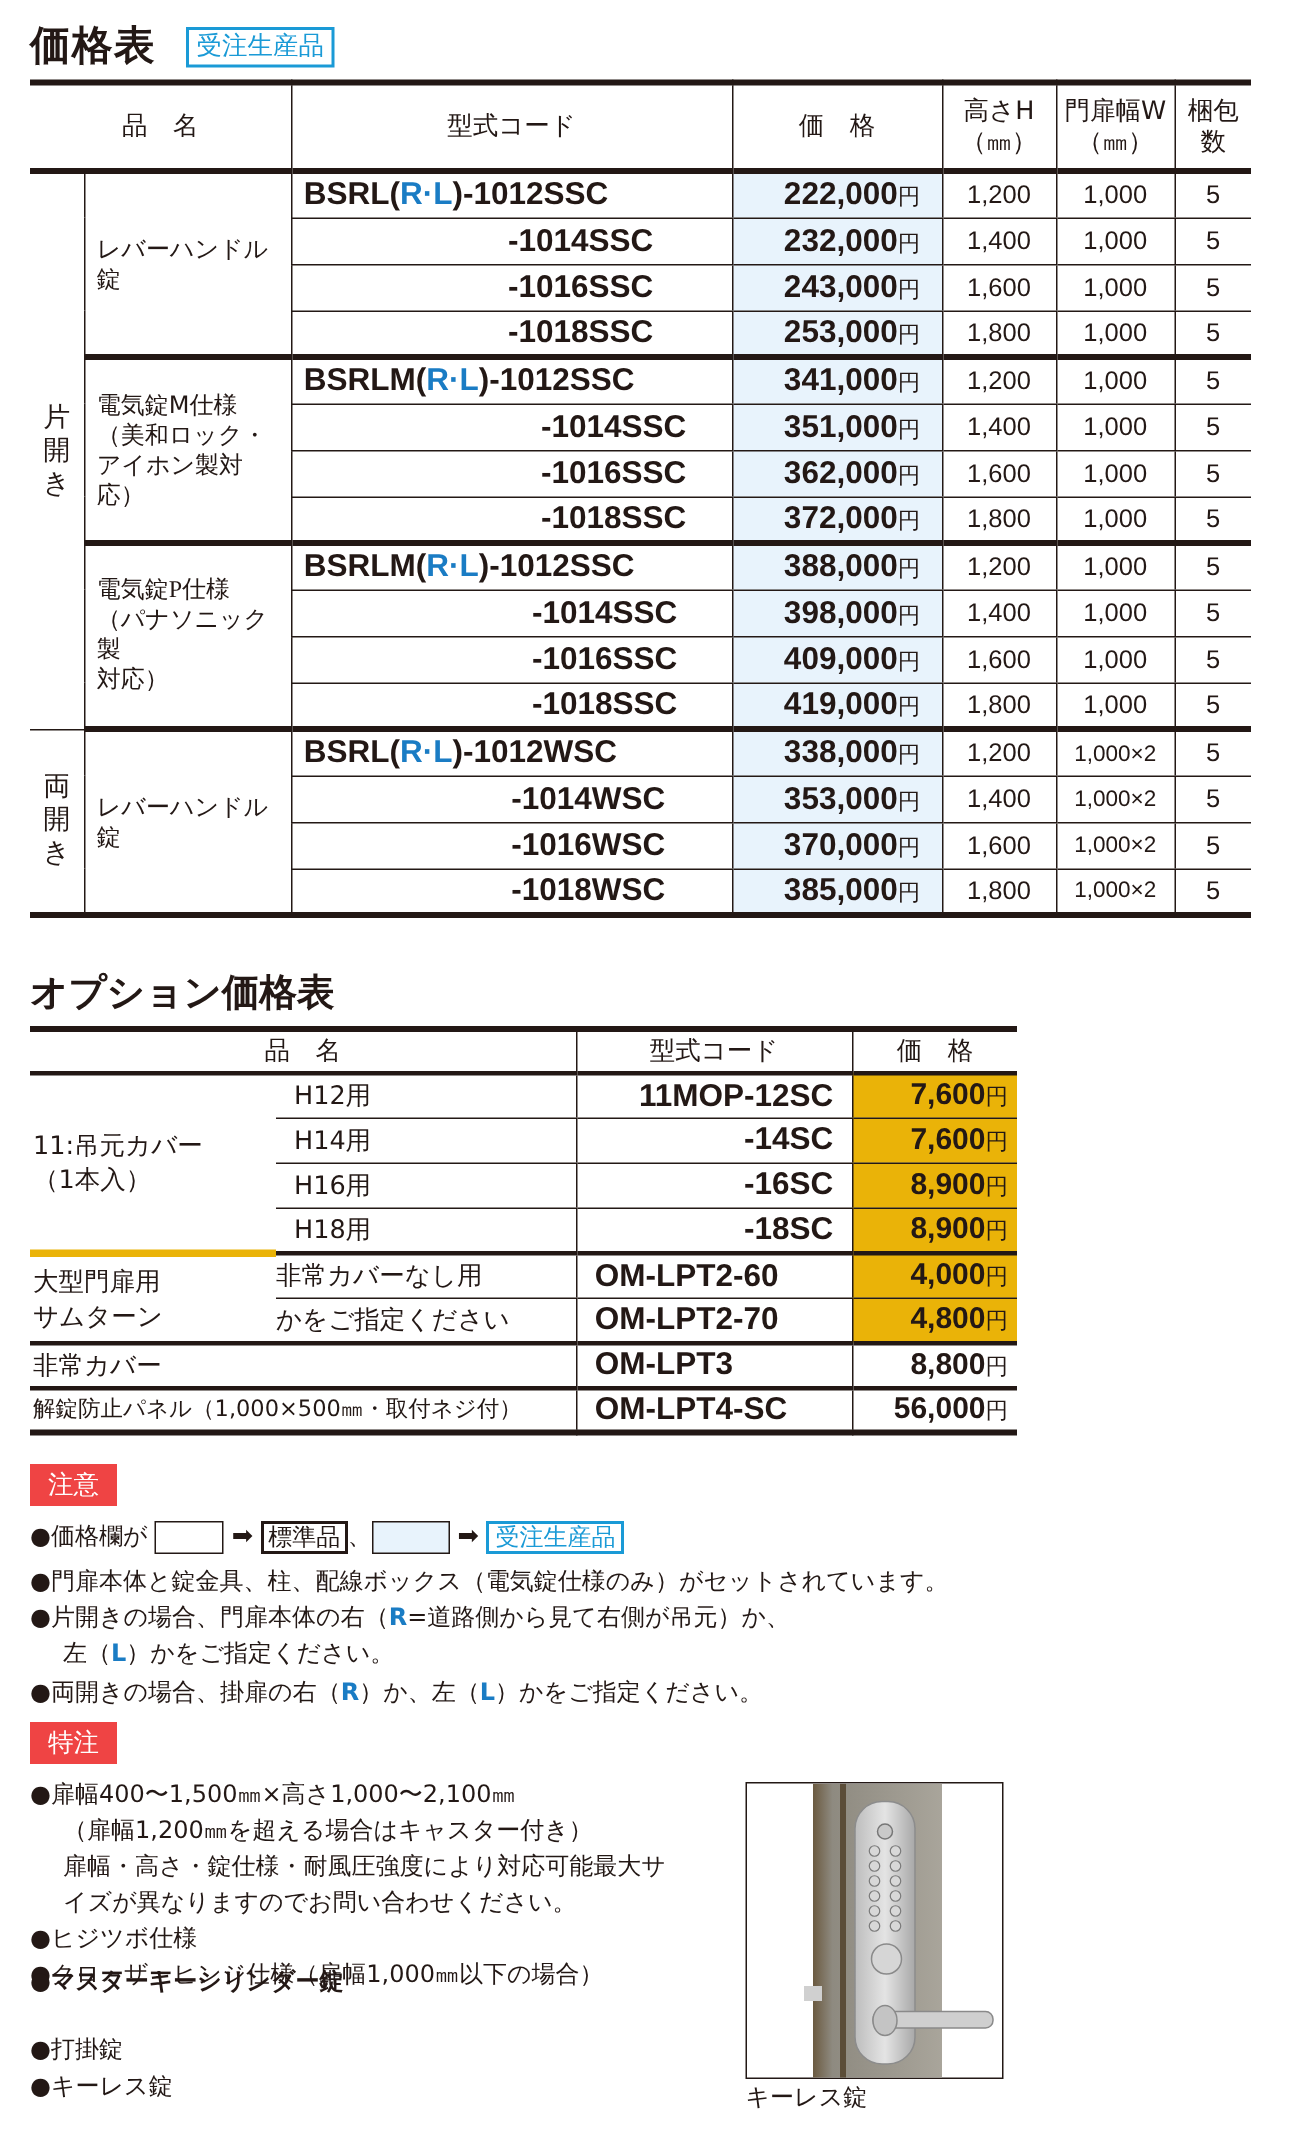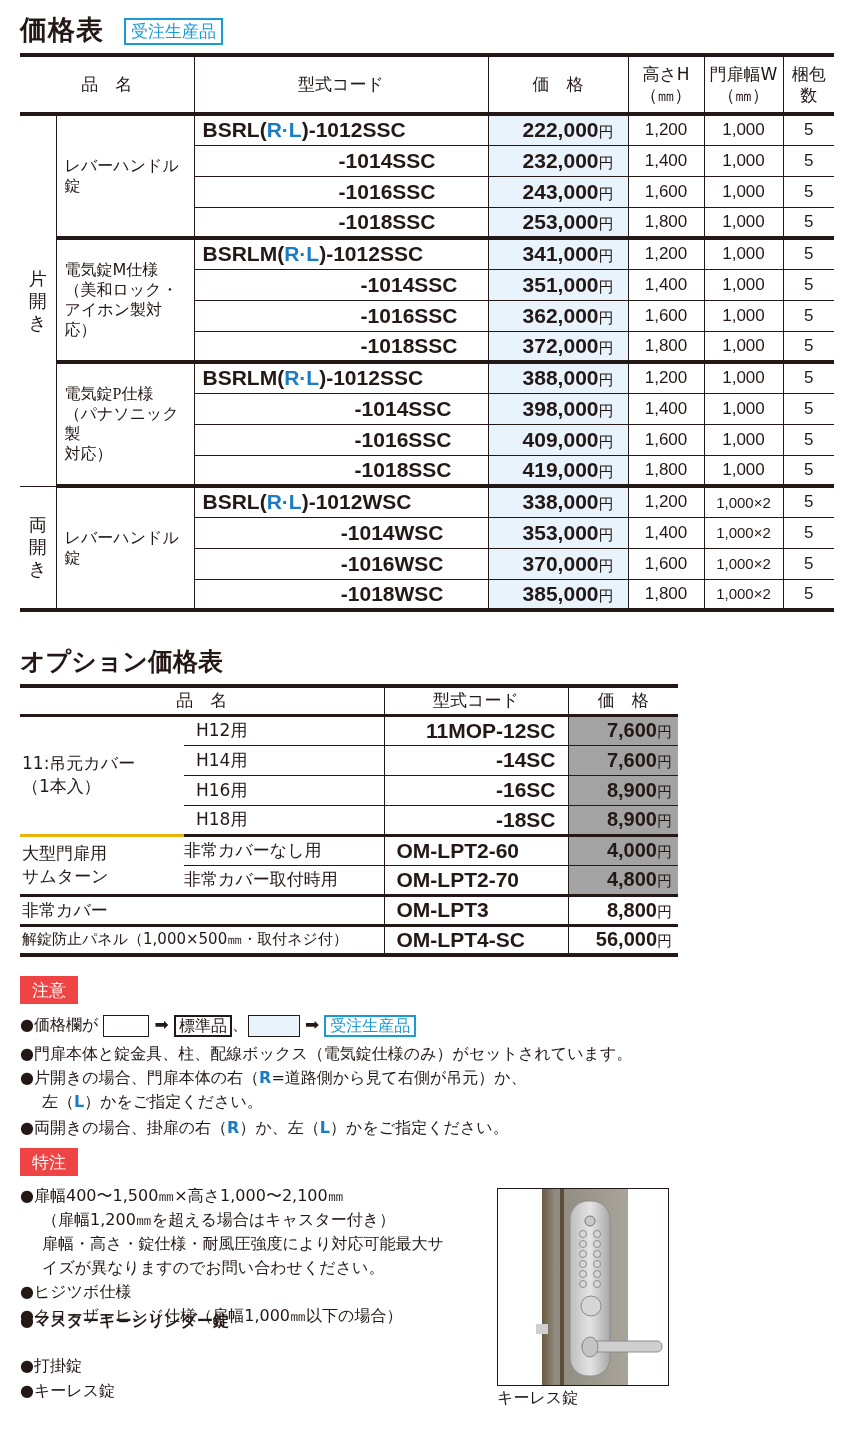--- a/index.html
+++ b/index.html
@@ -35,21 +35,21 @@
   
   #option-table { left: 20px; top: 684px; width: 658px; border-top: 4px solid #231815; border-bottom: 4px solid #231815; }
   #option-table th { height: 29px; font-size: 17px; border-bottom: 3px solid #231815; text-align: center; }
   #option-table th.b { border-left: 1.5px solid #231815; }
   #option-table td { height: 30px; font-size: 17px; border-bottom: 1.5px solid #231815; }
   #option-table td.opt-name { text-align: left; padding-left: 2px; vertical-align: middle; }
   #option-table td.sub { text-align: left; padding-left: 12px; }
   #option-table td.code { border-left: 1.5px solid #231815; text-align: right; padding-right: 12px; font-weight: bold; font-size: 21px; font-family: "Liberation Sans", sans-serif; }
   #option-table td.code.l { text-align: left; padding-left: 12px; }
   #option-table td.price { border-left: 1.5px solid #231815; text-align: right; padding-right: 6px; font-weight: bold; font-size: 20px; font-family: "Liberation Sans", sans-serif; }
-  #option-table td.price.blue { background: #a3a3a3; }
+  #option-table td.price.blue { background: #eab308; }
   #option-table tr.sep td { border-bottom: 3px solid #231815; }
 
   .tag { position: absolute; left: 20px; height: 28px; padding: 0 12px; background: #ef4444; color: #fff; font-size: 17px; line-height: 28px; }
   .note-line { position: absolute; left: 20px; font-size: 16px; line-height: 22px; white-space: nowrap; }
   .indent { padding-left: 22px; }
   .box-white { display: inline-block; width: 46px; height: 22px; border: 1.5px solid #231815; vertical-align: middle; background: #fff; }
   .box-blue { display: inline-block; width: 52px; height: 22px; border: 1.5px solid #231815; vertical-align: middle; background: #e8f3fc; }
   .box-std { display: inline-block; padding: 0 3px; border: 2px solid #231815; line-height: 18px; vertical-align: middle; }
   .box-order { display: inline-block; padding: 0 4px; border: 2px solid #1a9ad6; color: #1a9ad6; line-height: 18px; vertical-align: middle; }
   .arrow { font-size: 17px; }
@@ -226,21 +226,21 @@
   </colgroup>
   <thead>
     <tr>
       <th colspan="2">品　名</th>
       <th class="b">型式コード</th>
       <th class="b">価　格</th>
     </tr>
   </thead>
   <tbody>
     <tr>
-      <td class="opt-name" rowspan="4" style="border-bottom:3px solid #eab308;"><span>11:吊元カバー</span><br><span>（1本入）</span></td>
+      <td class="opt-name" rowspan="4" style="border-bottom:5px solid #eab308;"><span>11:吊元カバー</span><br><span>（1本入）</span></td>
       <td class="sub">H12用</td>
       <td class="code">11MOP-12SC</td>
       <td class="price blue"><span>7,600</span><span class="yen">円</span></td>
     </tr>
     <tr>
       <td class="sub">H14用</td>
       <td class="code">-14SC</td>
       <td class="price blue"><span>7,600</span><span class="yen">円</span></td>
     </tr>
     <tr>
@@ -253,21 +253,21 @@
       <td class="code">-18SC</td>
       <td class="price blue"><span>8,900</span><span class="yen">円</span></td>
     </tr>
     <tr>
       <td class="opt-name" rowspan="2" style="border-bottom:3px solid #231815;"><span>大型門扉用</span><br><span>サムターン</span></td>
       <td class="sub" style="padding-left:0">非常カバーなし用</td>
       <td class="code l">OM-LPT2-60</td>
       <td class="price blue"><span>4,000</span><span class="yen">円</span></td>
     </tr>
     <tr class="sep">
-      <td class="sub" style="padding-left:0">非常カバー取付時用</td>
+      <td class="sub" style="padding-left:0">かをご指定ください</td>
       <td class="code l">OM-LPT2-70</td>
       <td class="price blue"><span>4,800</span><span class="yen">円</span></td>
     </tr>
     <tr class="sep">
       <td class="opt-name" colspan="2">非常カバー</td>
       <td class="code l">OM-LPT3</td>
       <td class="price"><span>8,800</span><span class="yen">円</span></td>
     </tr>
     <tr>
       <td class="opt-name" colspan="2" style="font-size:15px; border-bottom:none;">解錠防止パネル（1,000×500㎜・取付ネジ付）</td>

